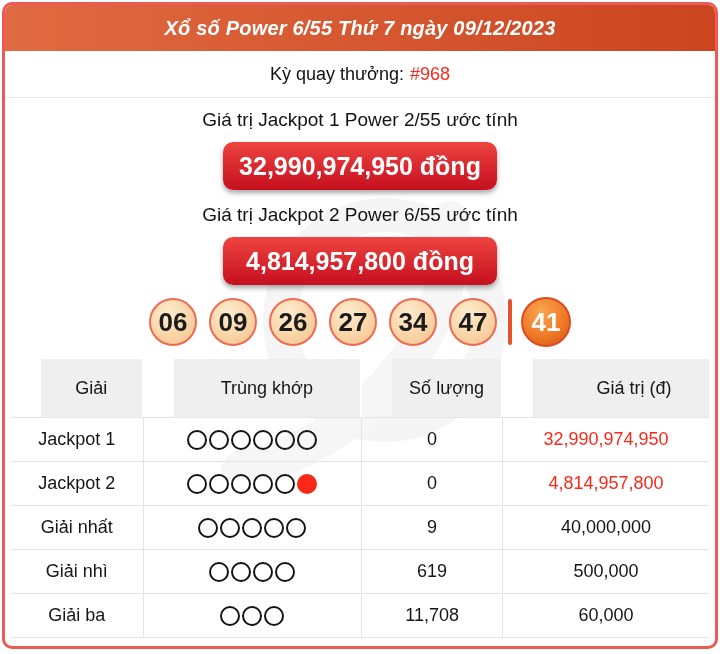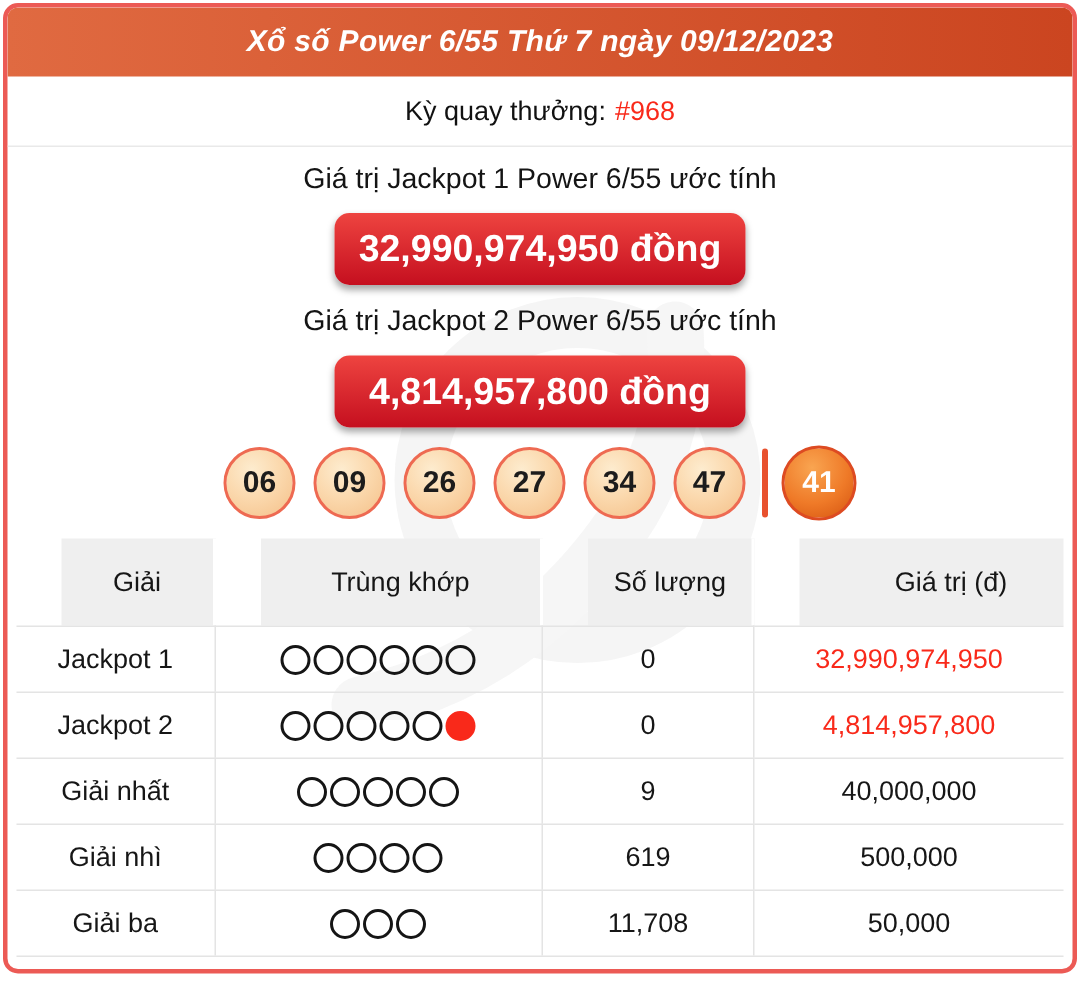--- a/index.html
+++ b/index.html
@@ -31,21 +31,21 @@
   .jp-label.second { margin-top: 12px; }
   .amount-pill { width: 274px; height: 48px; margin: 9px auto 0; border-radius: 10px;
     background: linear-gradient(180deg, var(--button-gradient-top), var(--button-gradient-bottom));
     color: #fff; font-size: 25px; font-weight: bold;
     display: flex; align-items: center; justify-content: center;
     box-shadow: 0 3px 5px rgba(0,0,0,0.35); }
   .balls { margin-top: 11px; height: 52px; display: flex; align-items: center; justify-content: center; }
   .ball { width: 48px; height: 48px; border-radius: 50%; border: 2px solid var(--ball-border);
     background: radial-gradient(circle at 38% 30%, #fdeccf 0%, #fbd9ae 45%, #f4c089 100%);
     display: flex; align-items: center; justify-content: center;
-    font-size: 20px; font-weight: bold; color: #1c1c1c; }
+    font-size: 26px; font-weight: bold; color: #1c1c1c; }
   .ball + .ball { margin-left: 12px; }
   .ball-sep { width: 4px; height: 46px; background: #e8512e; border-radius: 2px; margin: 0 9px 0 11px; }
   .ball.power { margin-left: 0; width: 50px; height: 50px; border-color: #dd4b22; color: #fff;
     background: radial-gradient(circle at 40% 28%, #f9a551 0%, #ef7a28 55%, #d4530f 100%); }
   .table { margin: 11px 6px 0; }
   .trow { display: grid; grid-template-columns: 19% 31.3% 20.2% 29.5%; }
   .trow .cell { display: flex; align-items: center; justify-content: center;
     font-size: 18px; color: #161616; }
   .thead .cell { height: 58px; background: #efefef; border-right: 2px solid #fff; margin-left: 30px; }
   .thead .cell:last-child { border-right: none; padding-left: 26px; }
@@ -72,21 +72,21 @@
 
     <div class="header">
       <div class="title">Xổ số Power 6/55 Thứ 7 ngày 09/12/2023</div>
     </div>
 
     <div class="draw-row">
       <span>Kỳ quay thưởng:</span>
       <span class="num">#968</span>
     </div>
 
-    <div class="jp-label first">Giá trị Jackpot 1 Power 6/55 ước tính</div>
+    <div class="jp-label first">Giá trị Jackpot 1 Power 2/55 ước tính</div>
     <div class="amount-pill">32,990,974,950 đồng</div>
 
     <div class="jp-label second">Giá trị Jackpot 2 Power 6/55 ước tính</div>
     <div class="amount-pill">4,814,957,800 đồng</div>
 
     <div class="balls">
       <div class="ball">06</div>
       <div class="ball">09</div>
       <div class="ball">26</div>
       <div class="ball">27</div>
@@ -159,21 +159,21 @@
       </div>
 
       <div class="trow tbody">
         <div class="cell">Giải ba</div>
         <div class="cell circles-wrap">
             <span class="mcircle"></span>
             <span class="mcircle"></span>
             <span class="mcircle"></span>
           </div>
         <div class="cell">11,708</div>
-        <div class="cell">50,000</div>
+        <div class="cell">60,000</div>
       </div>
 
     </div>
 
     <div class="filler-row"></div>
 
   </div>
 </div>
 
 </body></html>

